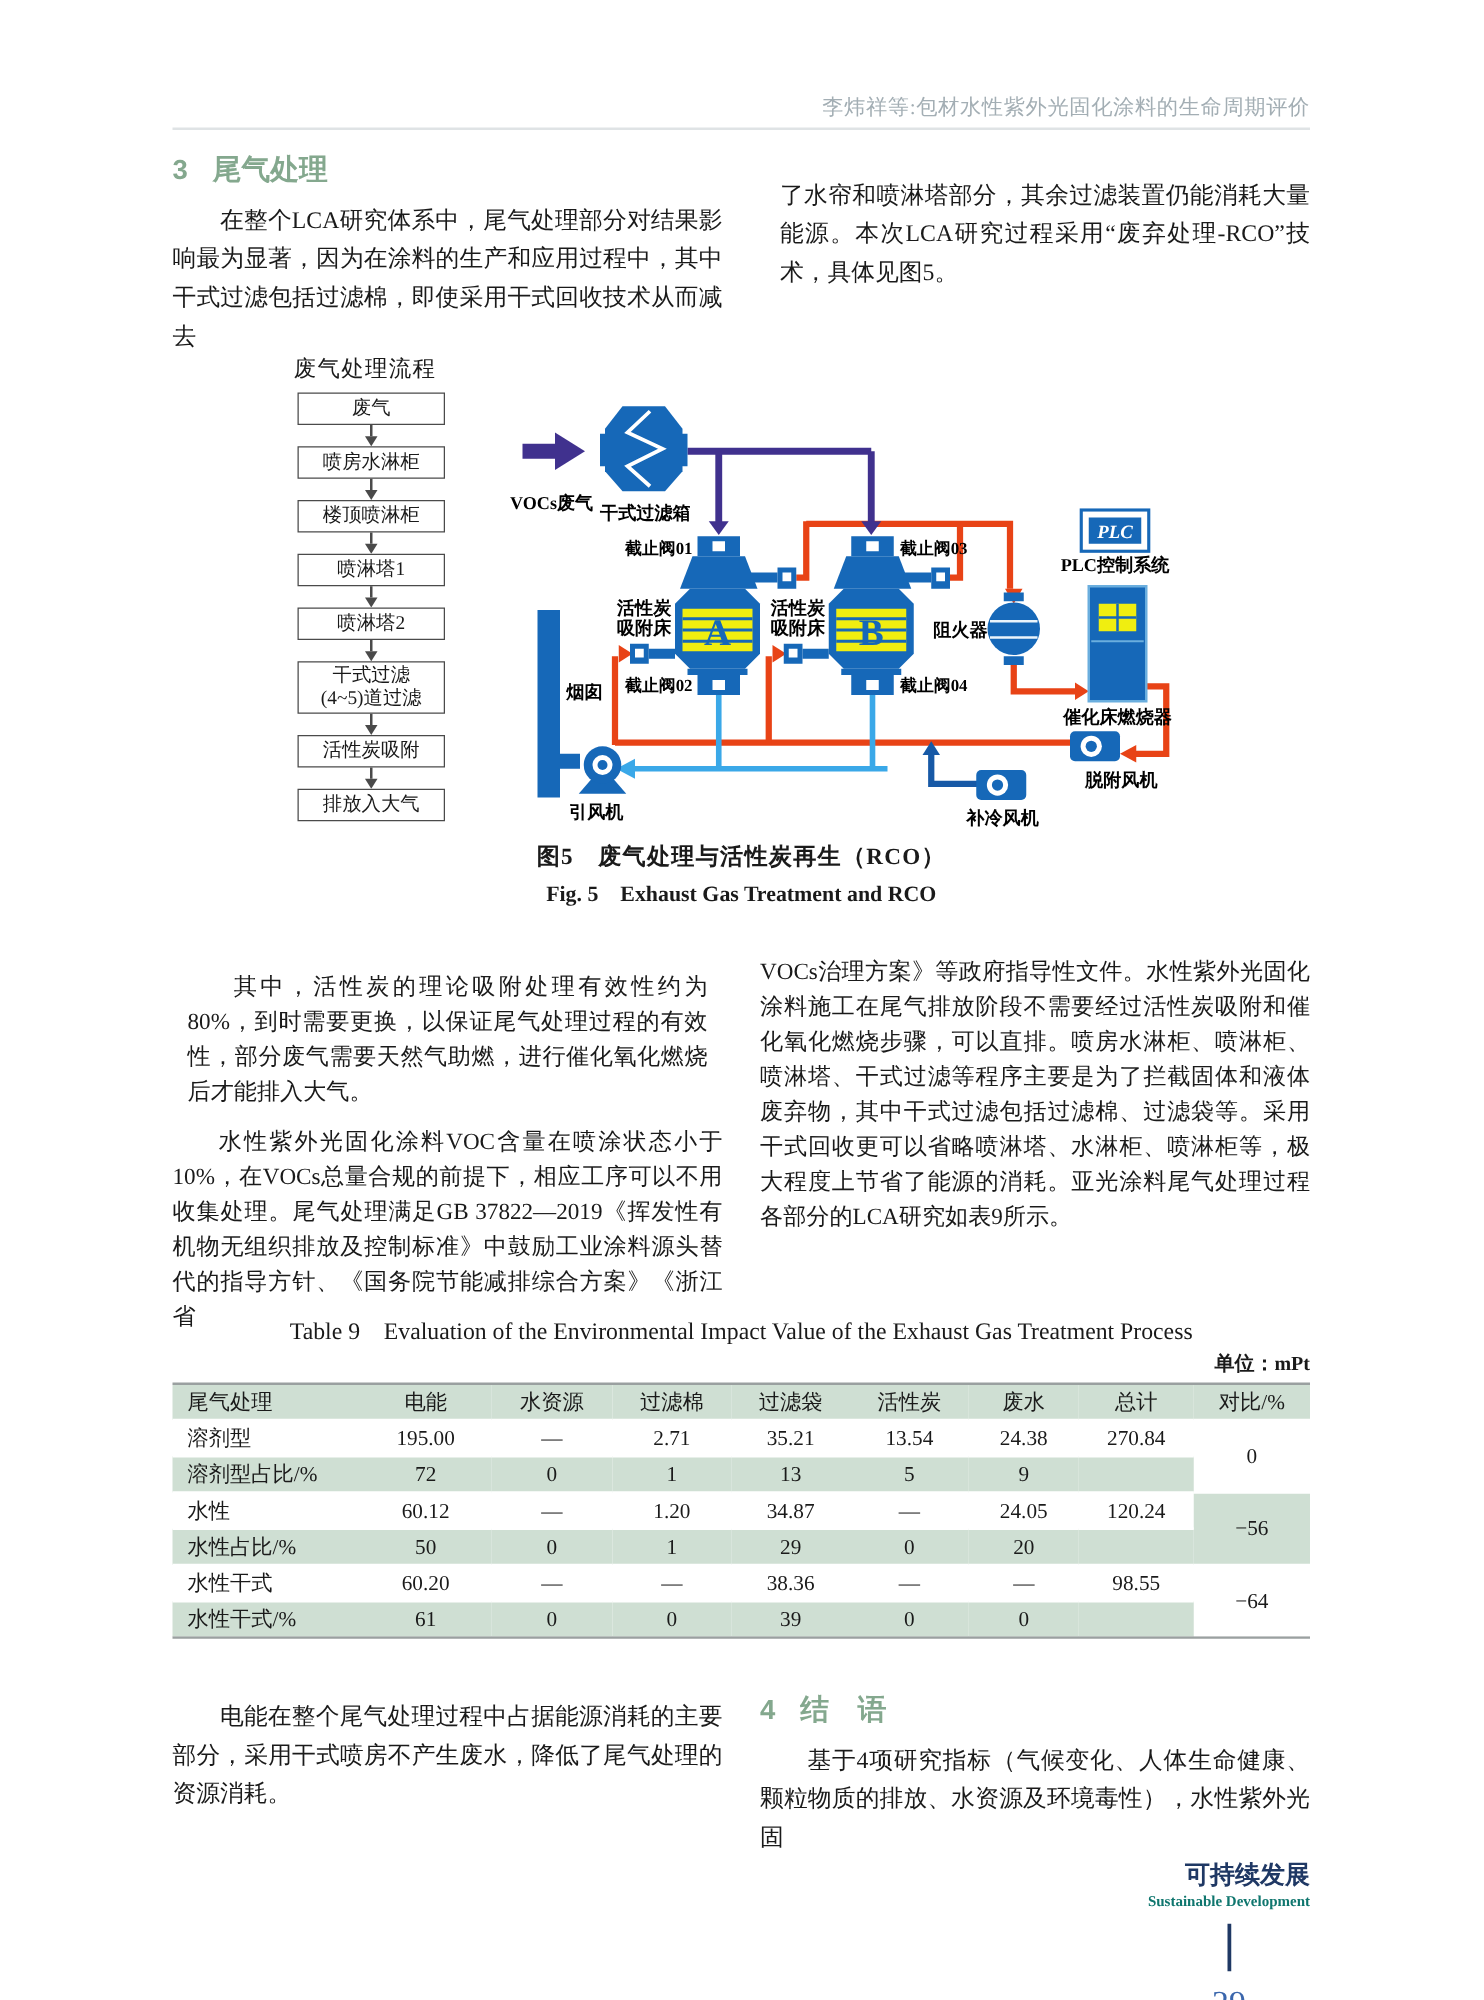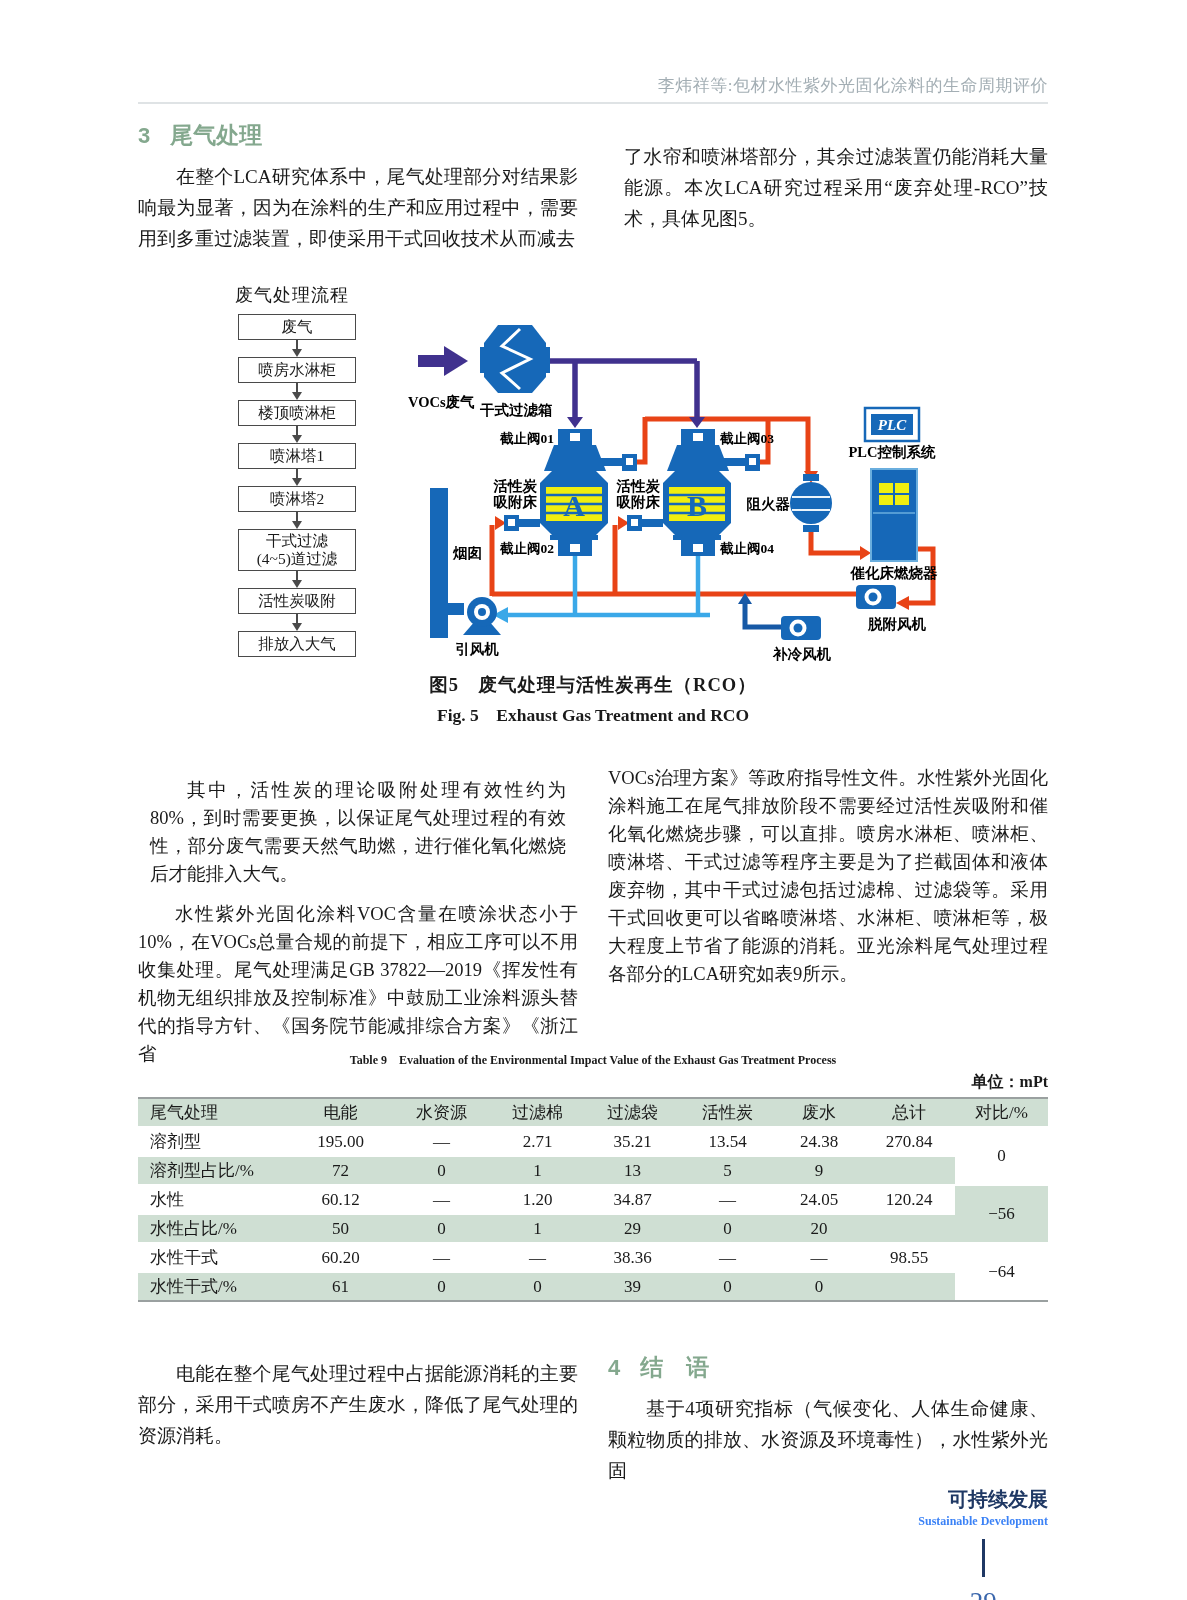--- a/index.html
+++ b/index.html
@@ -34,57 +34,57 @@
   .fc-arrow .stem{width:2px;flex:1;background:#4a4a4a;}
   .fc-arrow .tri{width:0;height:0;border-left:5px solid transparent;border-right:5px solid transparent;
                  border-top:8px solid #4a4a4a;}
   .captions{position:absolute;top:672px;left:138px;width:910px;text-align:center;}
   .cap-zh{font-size:18.5px;font-weight:bold;letter-spacing:1px;}
   .cap-en{font-size:17.5px;font-weight:bold;margin-top:6px;}
 
   
   .tbl-block{position:absolute;top:1048px;left:138px;width:910px;}
   .tbl-title-zh{text-align:center;font-weight:bold;font-size:19px;letter-spacing:1px;}
-  .tbl-title-en{text-align:center;font-weight:bold;font-size:12px;margin-top:4px;}
+  .tbl-title-en{text-align:center;font-weight:normal;font-size:19px;margin-top:4px;}
   .tbl-unit{text-align:right;font-weight:bold;font-size:16px;margin-top:3px;}
   .tbl-wrap{margin-top:4px;border-top:2px solid #9aa0a0;border-bottom:2px solid #9aa0a0;}
   table.t9{width:910px;border-collapse:collapse;table-layout:fixed;font-size:17px;}
   table.t9 td,table.t9 th{height:27px;padding:0;text-align:center;font-weight:normal;
                           border-top:2px solid #fff;}
   table.t9 tr:first-child th{border-top:none;}
   table.t9 .c0{text-align:left;padding-left:12px;}
   tr.g td,tr.g th{background:#cfdfd3;}
   td.cmp-w{background:#fff !important;}
   td.cmp-g{background:#cfdfd3 !important;border-top:2px solid #fff;}
 
   
   .footer{position:absolute;top:1486px;right:139px;display:flex;align-items:center;gap:10px;flex-direction:column;}
   .f-txt{text-align:right;}
   .f-zh{color:#1f3864;font-weight:bold;font-size:20px;font-family:"Liberation Sans",sans-serif;}
-  .f-en{color:#3b82f6;font-size:12px;font-weight:bold;margin-top:1px;}
+  .f-en{color:#0f766e;font-size:12px;font-weight:bold;margin-top:1px;}
   .f-bar{width:3px;height:38px;background:#1f3864;}
   .f-num{color:#3a66ac;font-size:27px;}
 
   svg text{font-family:"Liberation Serif",serif;}
 </style>
 </head>
 <body>
 
 <div class="page">
 
   <div class="running">李炜祥等:包材水性紫外光固化涂料的生命周期评价</div>
   <div class="hrule"></div>
 
   <div class="row" style="top:120px;">
     <div>
       <div class="sec-head">
         <span class="num">3</span>
         <span>尾气处理</span>
       </div>
-      <p class="para ind" style="margin:10px 0 0 0;">在整个LCA研究体系中，尾气处理部分对结果影响最为显著，因为在涂料的生产和应用过程中，需要用到多重过滤装置，即使采用干式回收技术从而减去</p>
+      <p class="para ind" style="margin:10px 0 0 0;">在整个LCA研究体系中，尾气处理部分对结果影响最为显著，因为在涂料的生产和应用过程中，其中干式过滤包括过滤棉，即使采用干式回收技术从而减去</p>
     </div>
     <div>
       <p class="para" style="margin:21px 0 0 16px;">了水帘和喷淋塔部分，其余过滤装置仍能消耗大量能源。本次LCA研究过程采用“废弃处理-RCO”技术，具体见图5。</p>
     </div>
   </div>
 
   <div class="figure">
     <div class="flowchart">
       <div class="fc-title">废气处理流程</div>
       <div class="fc-col">

